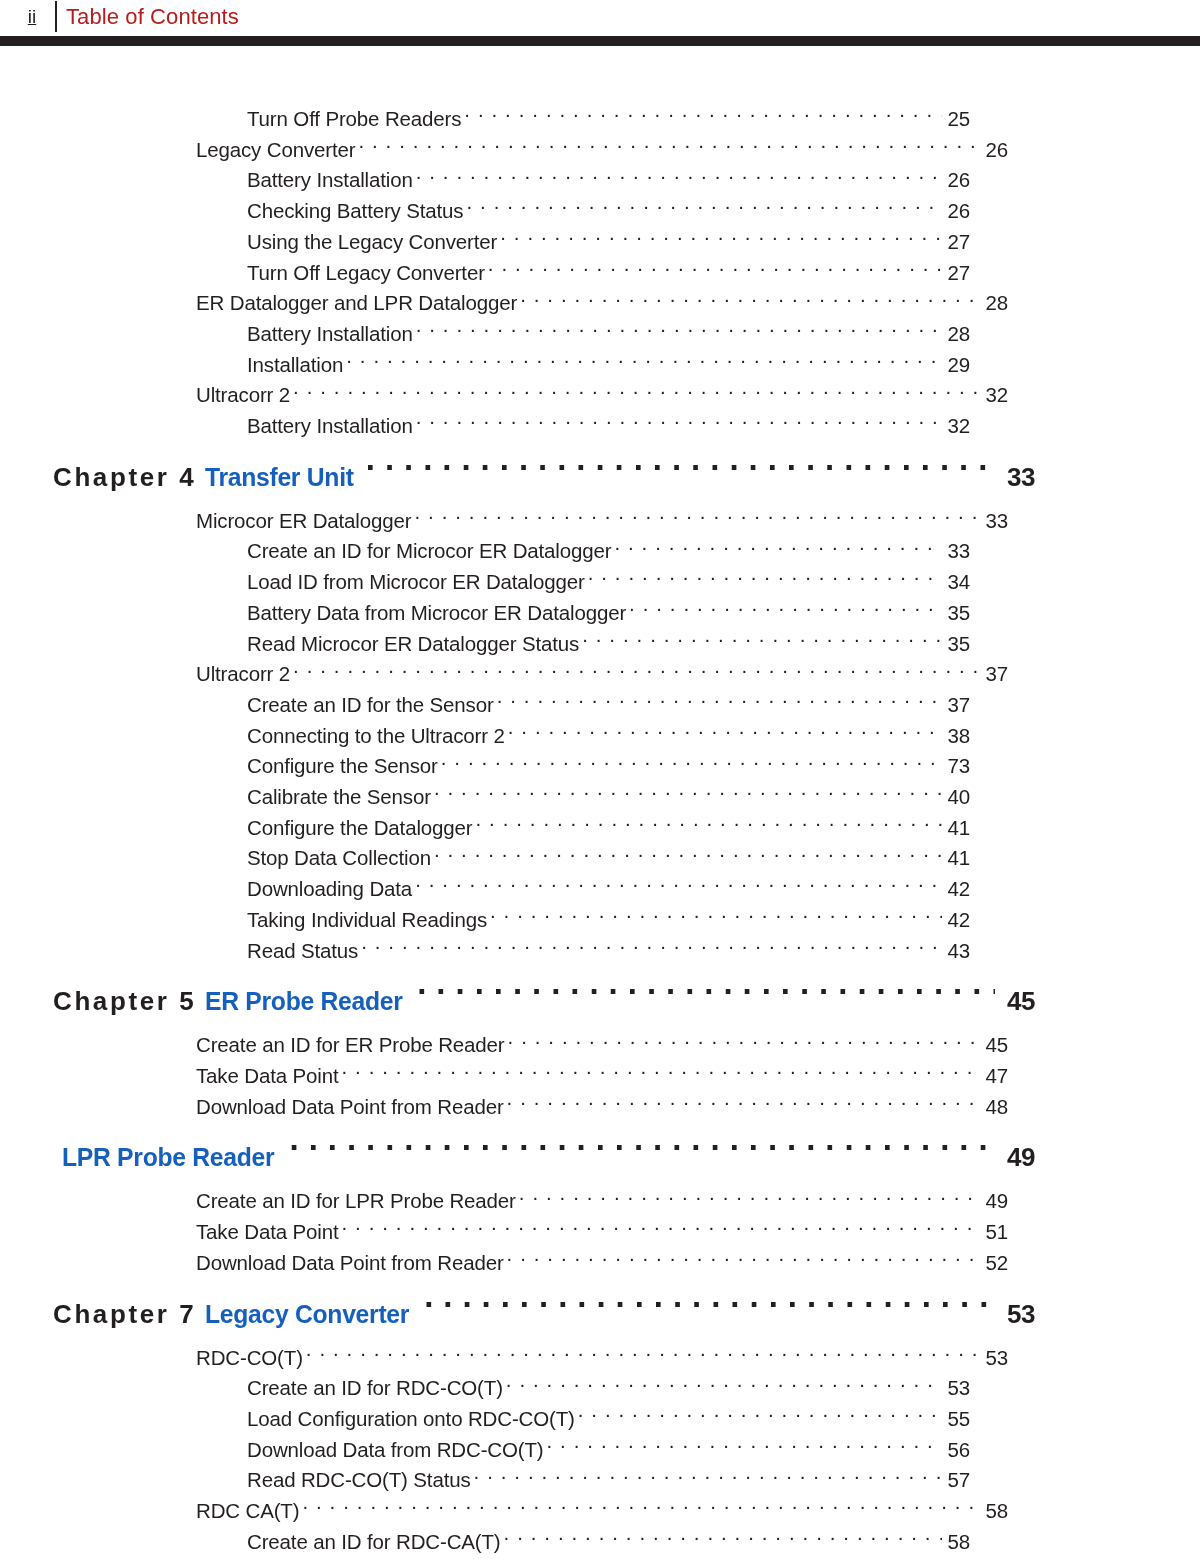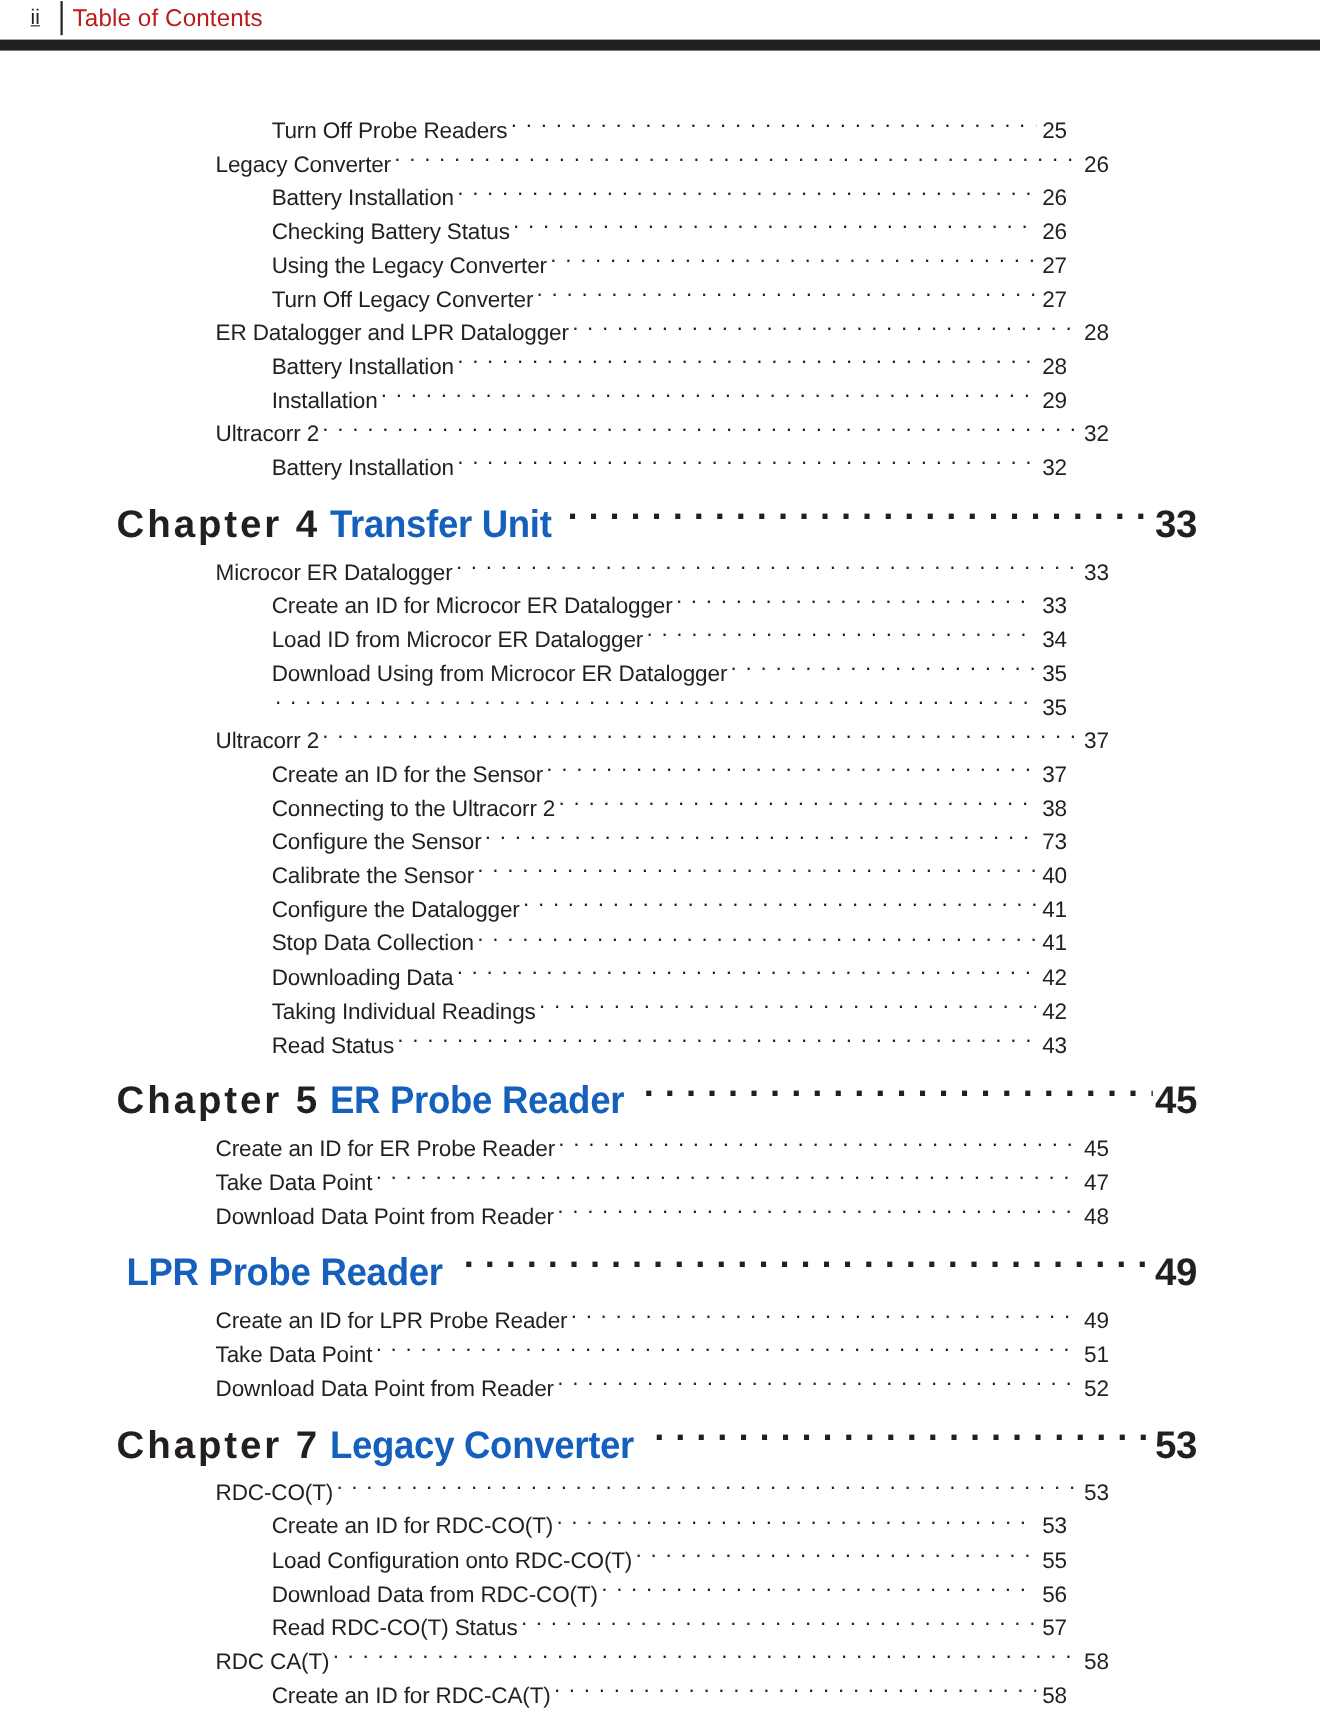--- a/index.html
+++ b/index.html
@@ -121,23 +121,23 @@
     width: 723px;          
     font-size: 20.5px;
     line-height: 30.7px;
     letter-spacing: -0.15px;
   }
   .lvl2 .leader::before { font-size: 20.5px; }
   .lvl2 .pg { min-width: 26px; }
 
   
   .chapter {
-    margin-left: 106px;
+    margin-left: 53px;
     width: 982px;          
-    font-size: 35px;
+    font-size: 26px;
     line-height: 52px;
     font-weight: bold;
     margin-top: 9px;
     margin-bottom: 3px;
   }
   .chapter .ch-num {
     color: #231f20;
     letter-spacing: 2.6px;
     font-weight: bold;
     flex: 0 0 auto;
@@ -248,25 +248,26 @@
       <span class="label">Create an ID for Microcor ER Datalogger</span>
       <span class="leader"></span>
       <span class="pg">33</span>
     </div>
     <div class="toc-row lvl2">
       <span class="label">Load ID from Microcor ER Datalogger</span>
       <span class="leader"></span>
       <span class="pg">34</span>
     </div>
     <div class="toc-row lvl2">
-      <span class="label">Download Using from Microcor ER Datalogger</span>
+      <span class="label">Battery Data from Microcor ER Datalogger</span>
       <span class="leader"></span>
       <span class="pg">35</span>
     </div>
     <div class="toc-row lvl2">
+      <span class="label">Read Microcor ER Datalogger Status</span>
       <span class="leader"></span>
       <span class="pg">35</span>
     </div>
     <div class="toc-row lvl1">
       <span class="label">Ultracorr 2</span>
       <span class="leader"></span>
       <span class="pg">37</span>
     </div>
     <div class="toc-row lvl2">
       <span class="label">Create an ID for the Sensor</span>

